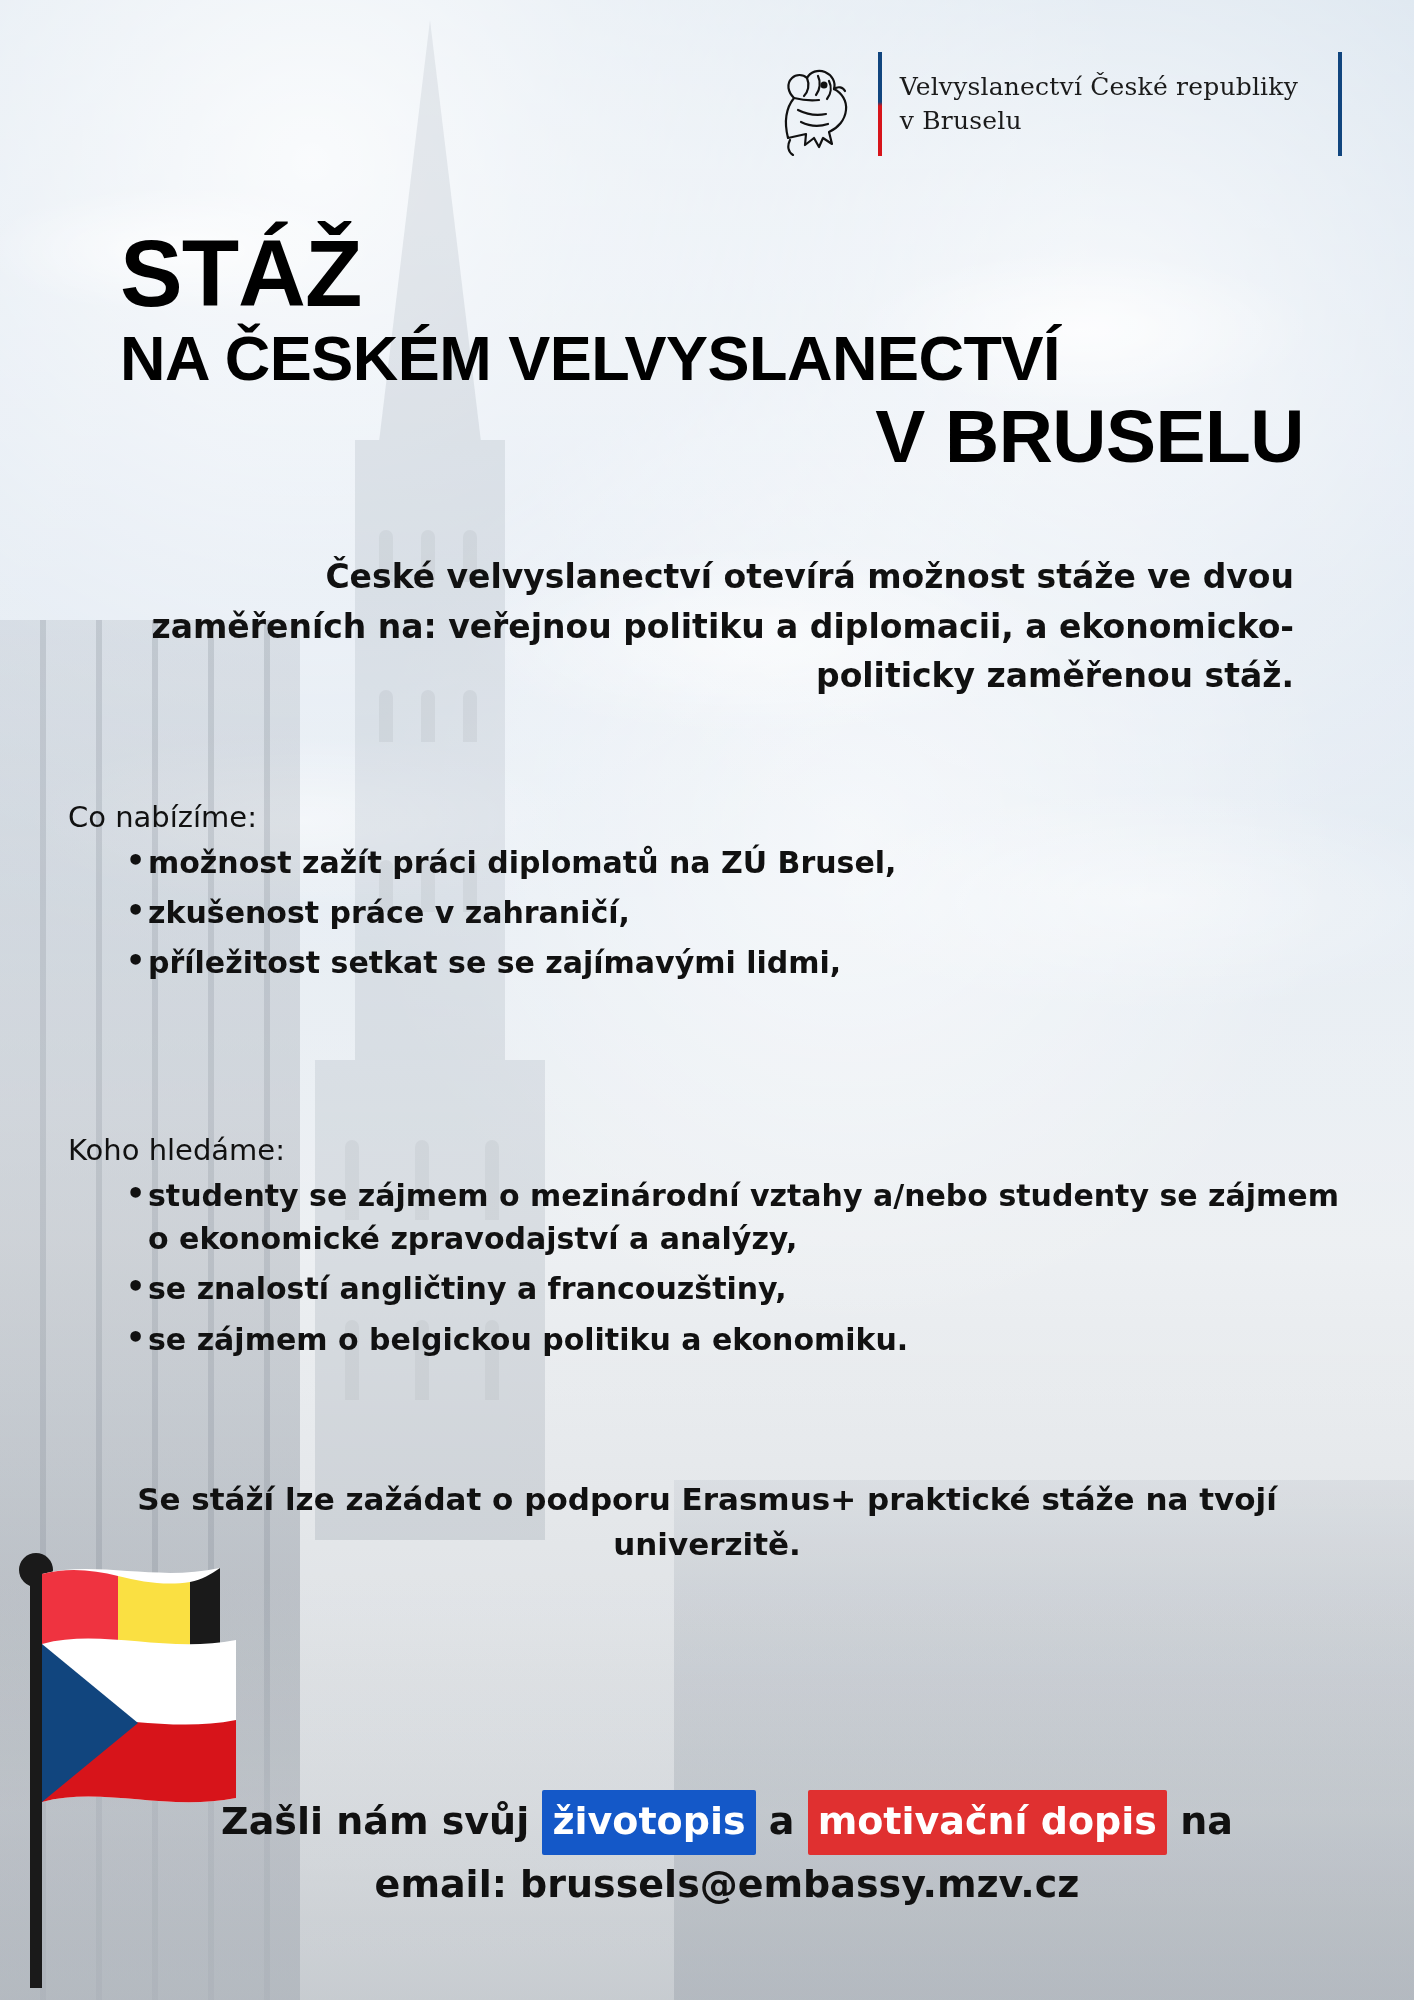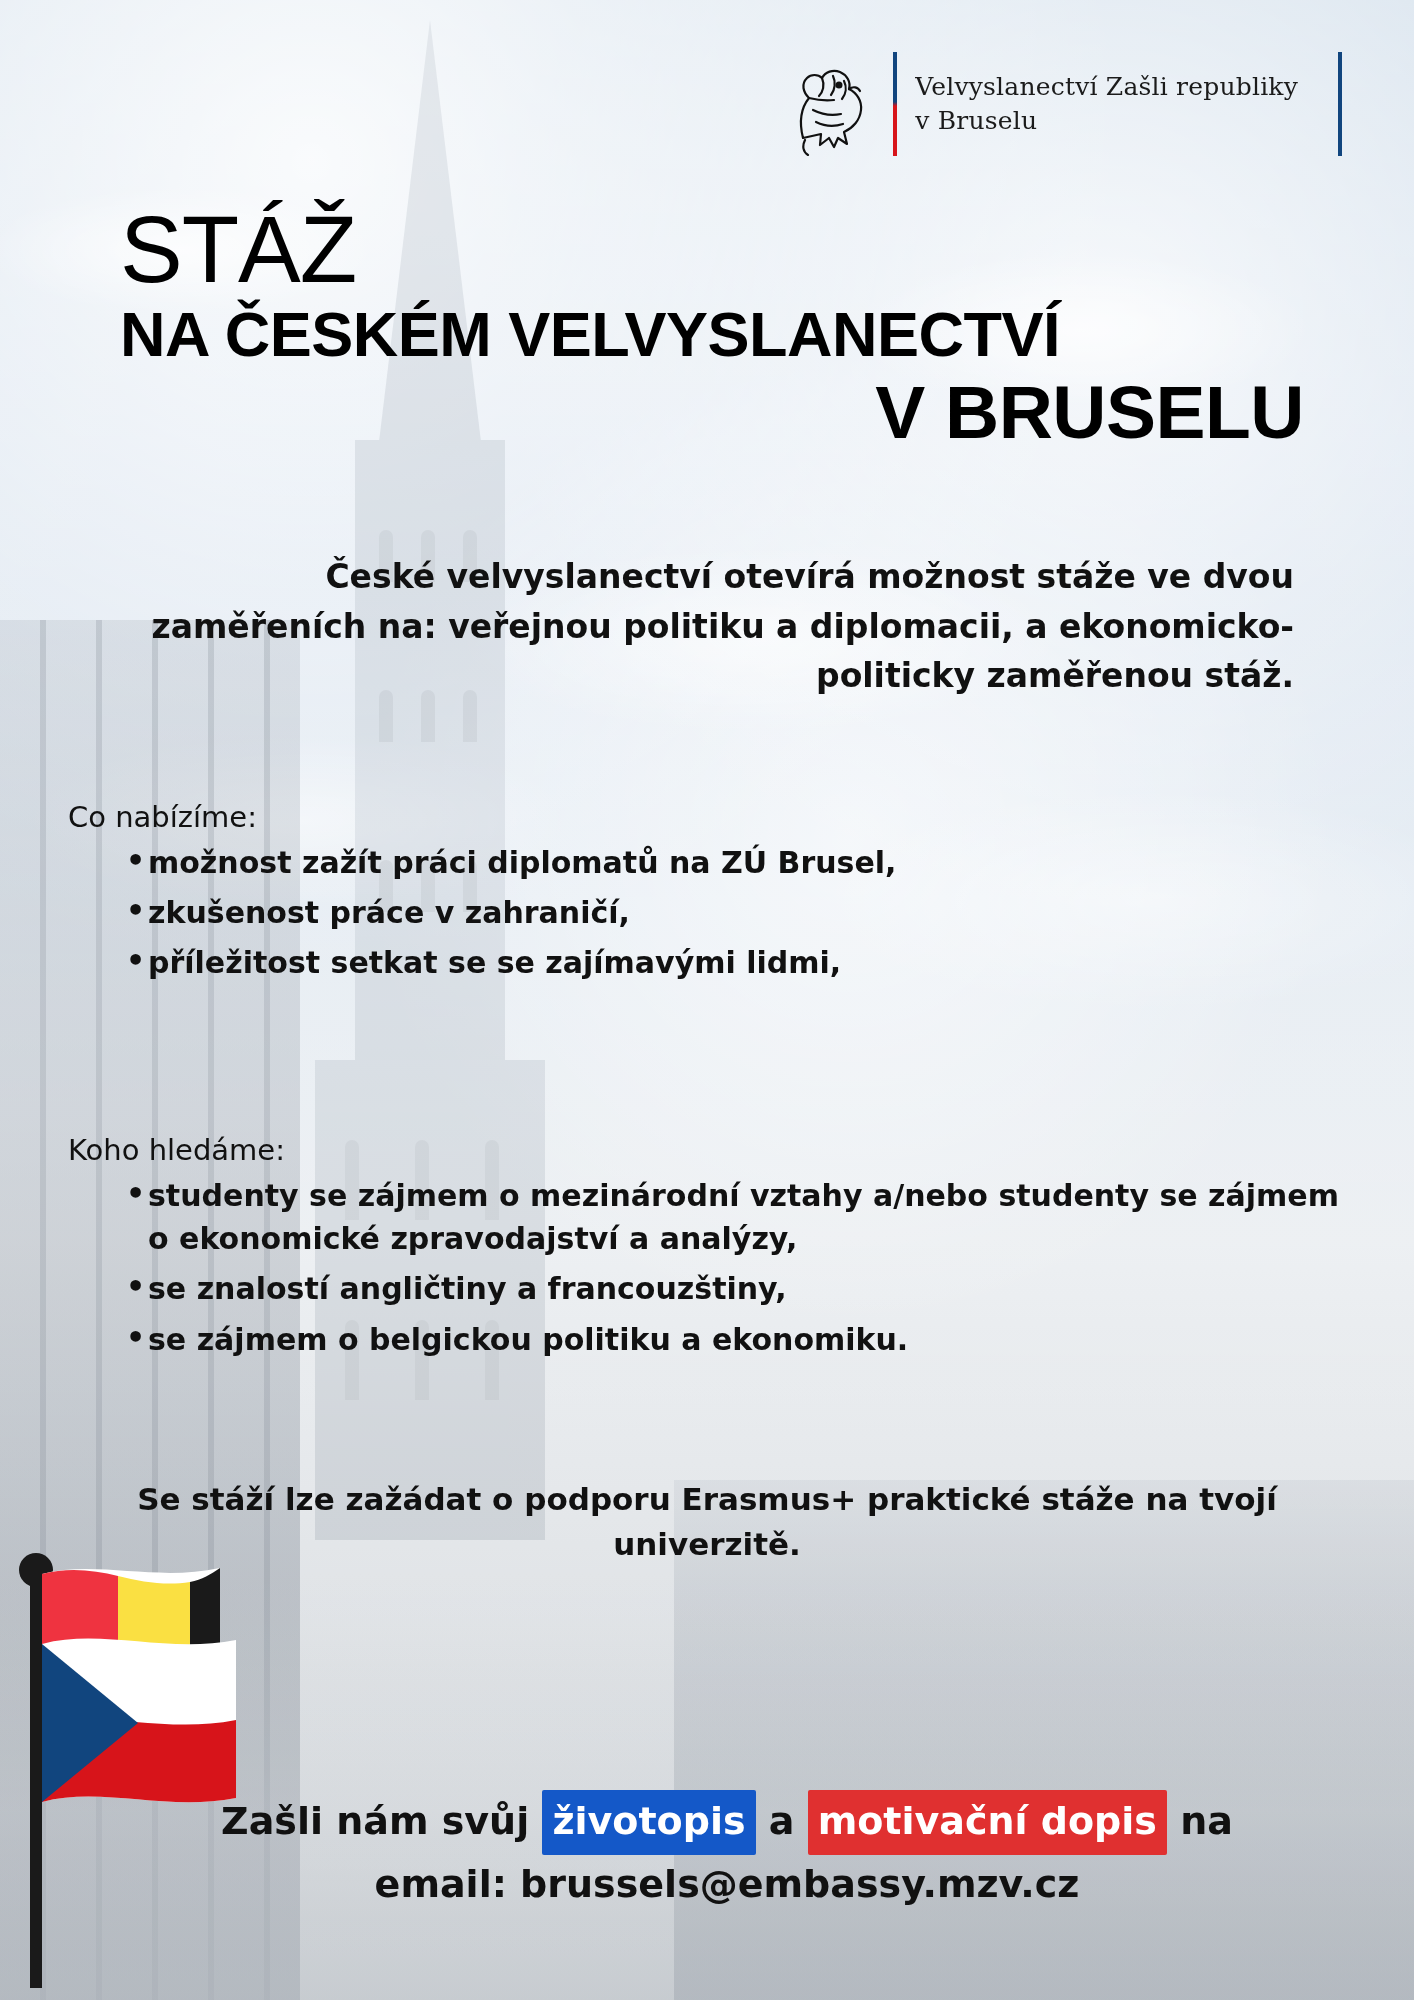--- a/index.html
+++ b/index.html
@@ -170,27 +170,28 @@
 
   
   .title-block {
     position: absolute;
     top: 205px;
     left: 0;
     right: 110px;
   }
   .t1 {
     font-family: "Liberation Sans", sans-serif;
-    font-weight: 400;
+    font-weight: 700;
     font-size: 94px;
     line-height: 0.96;
     letter-spacing: -1px;
     color: #000;
     text-align: left;
     margin-left: 120px;
+    margin-top: 24px;
   }
   .t2 {
     font-family: "Liberation Sans", sans-serif;
     font-weight: 700;
     font-size: 63px;
     line-height: 1.05;
     letter-spacing: -0.5px;
     color: #000;
     text-align: left;
     margin-left: 120px;
@@ -368,21 +369,21 @@
             <path d="M24 58 C32 62 42 64 52 62"></path>
             <path d="M27 70 C35 74 45 75 54 72"></path>
             <circle cx="50" cy="33" r="2.4" fill="#111"></circle>
             <path d="M60 37 C64 34 69 35 71 39"></path>
             <path d="M16 88 C13 94 14 100 19 103"></path>
           </g>
         </svg>
       </span>
       <span class="logo-divider"></span>
       <span class="logo-text">
-        <div>Velvyslanectví Zašli republiky</div>
+        <div>Velvyslanectví České republiky</div>
         <div>v Bruselu</div>
       </span>
       <span class="logo-right-bar"></span>
     </div>
 
     <div class="title-block">
       <div class="t1">STÁŽ</div>
       <div class="t2">NA ČESKÉM VELVYSLANECTVÍ</div>
       <div class="t3">V BRUSELU</div>
     </div>

